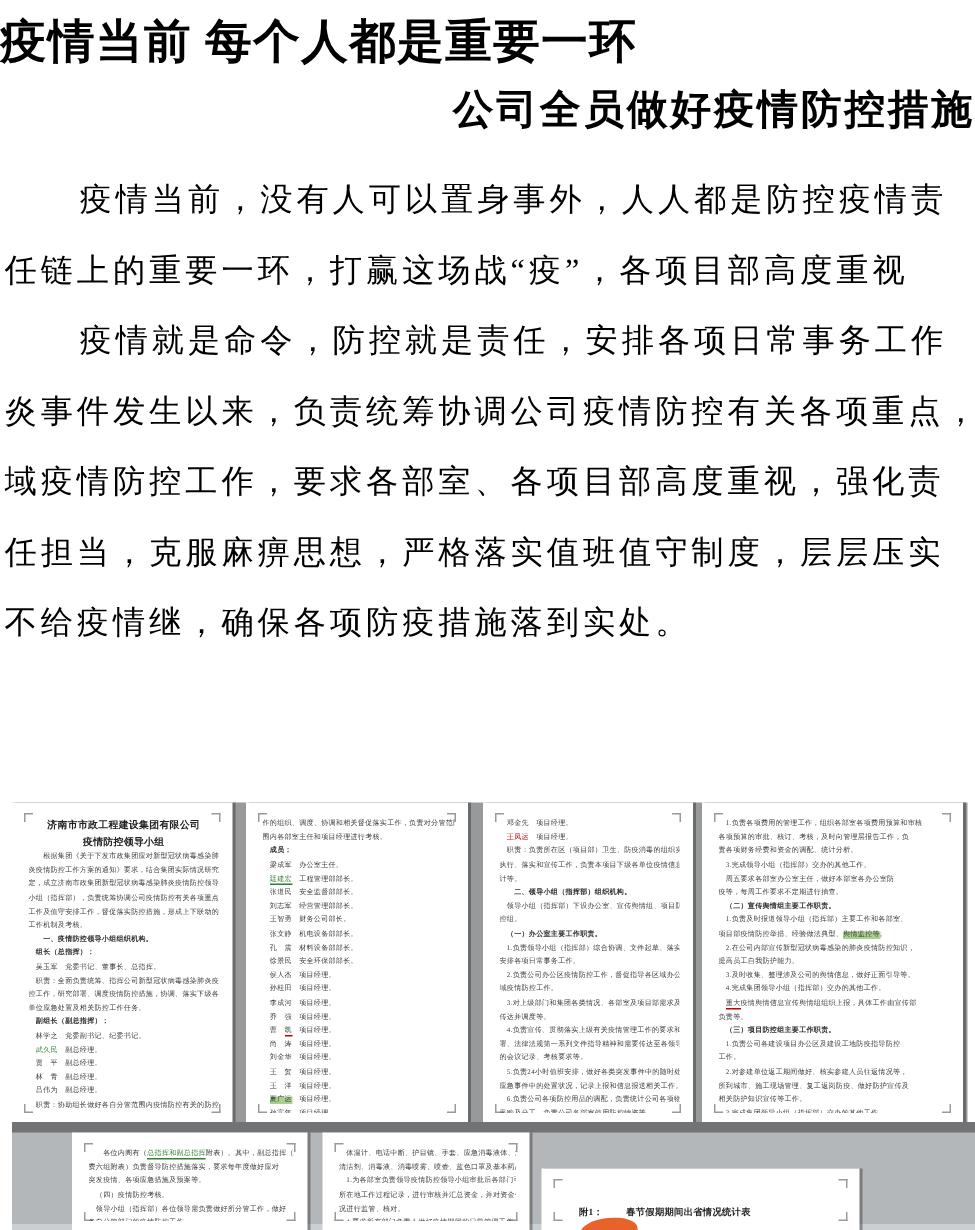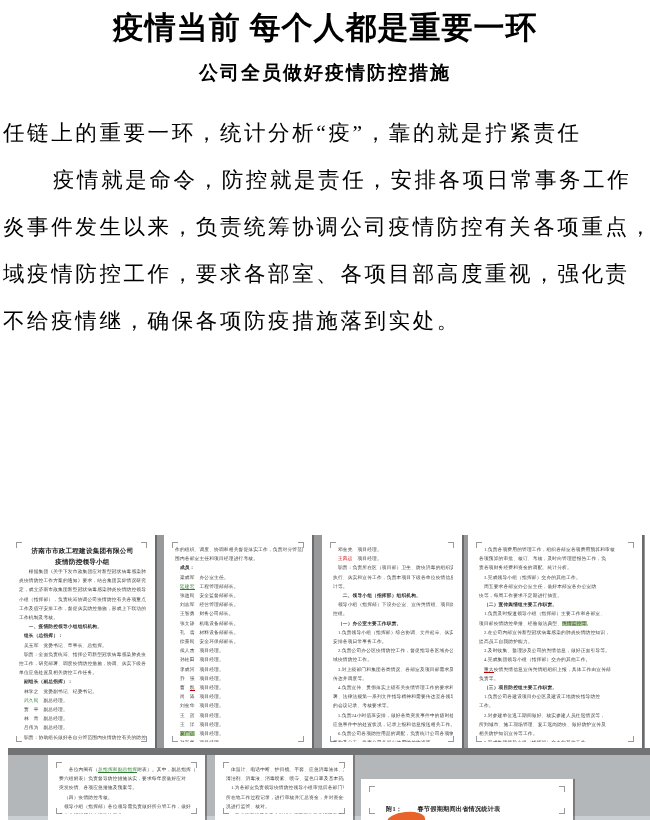--- a/index.html
+++ b/index.html
@@ -3,26 +3,26 @@
 <meta charset="utf-8">
 <style>
   html,body{margin:0;padding:0;}
   body{
     width:650px;height:820px;overflow:hidden;background:#ffffff;
     font-family:"Liberation Serif","DejaVu Serif",serif;
     position:relative;
   }
   .title{
     position:absolute;top:6px;left:0;width:650px;
-    text-align:center;font-size:31px;font-weight:bold;color:#000;
+    text-align:left;font-size:31px;font-weight:bold;color:#000;
     letter-spacing:1px;line-height:44px;white-space:nowrap;
   }
   .subtitle{
     position:absolute;top:57px;left:0;width:650px;
-    text-align:center;font-size:19px;font-weight:bold;color:#000;
+    text-align:right;font-size:27px;font-weight:bold;color:#000;
     letter-spacing:2px;line-height:32px;white-space:nowrap;
   }
   .bodytext{
     position:absolute;top:110px;left:3px;width:644px;color:#000;
     font-size:21.5px;line-height:47px;letter-spacing:2.6px;
   }
   .bline{white-space:nowrap;overflow:hidden;}
   .bline.indent{text-indent:50px;}
 
   
@@ -62,24 +62,26 @@
     transform:rotate(-6deg);
   }
 </style>
 </head>
 <body>
 
 <div class="title">疫情当前 每个人都是重要一环</div>
 <div class="subtitle">公司全员做好疫情防控措施</div>
 
 <div class="bodytext" id="bodytext">
-    <div class="bline">任链上的重要一环，统计分析“疫”，靠的就是拧紧责任</div>
+    <div class="bline indent">疫情当前，没有人可以置身事外，人人都是防控疫情责</div>
+    <div class="bline">任链上的重要一环，打赢这场战“疫”，各项目部高度重视</div>
     <div class="bline indent">疫情就是命令，防控就是责任，安排各项日常事务工作</div>
     <div class="bline">炎事件发生以来，负责统筹协调公司疫情防控有关各项重点，</div>
     <div class="bline">域疫情防控工作，要求各部室、各项目部高度重视，强化责</div>
+    <div class="bline">任担当，克服麻痹思想，严格落实值班值守制度，层层压实</div>
     <div class="bline">不给疫情继，确保各项防疫措施落到实处。</div>
   </div>
 
 <div class="collage" id="collage">
   <div class="row1bg"></div>
   <div class="row2bg"></div>
   <div class="row2strip"></div>
   <div class="rowgap"></div>
 <div class="tpage" style="left: 8px; top: 0px; width: 147px; height: 213px;">
       <span class="corner tl"></span>

